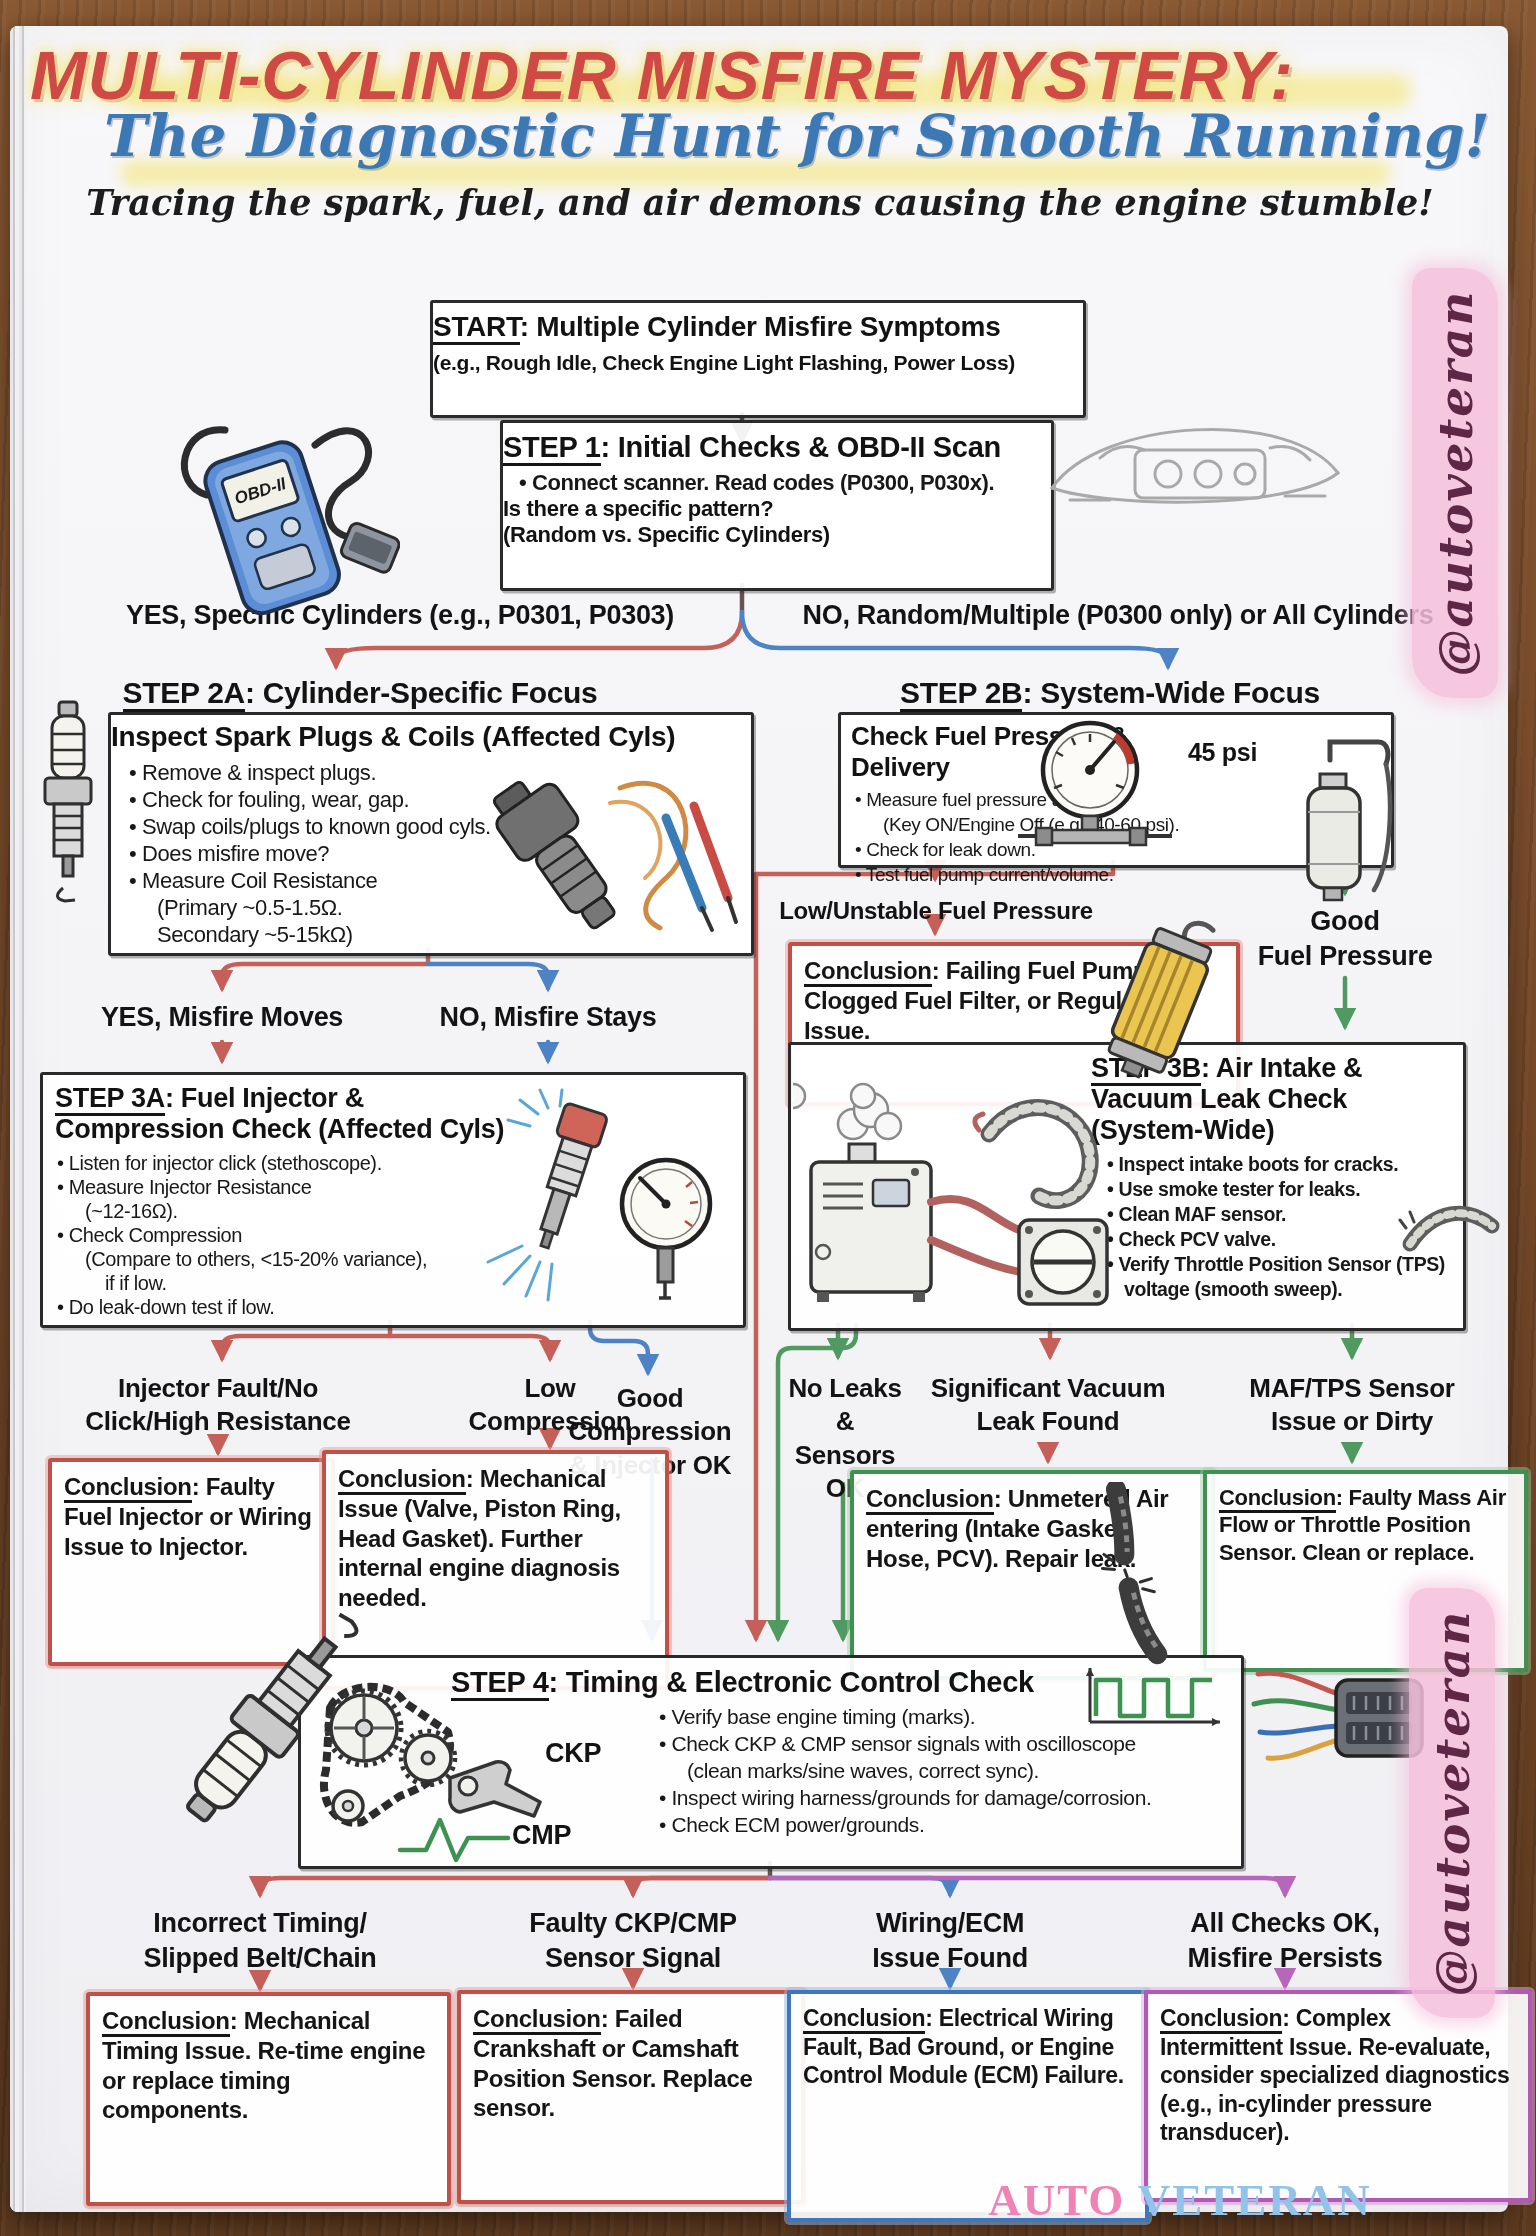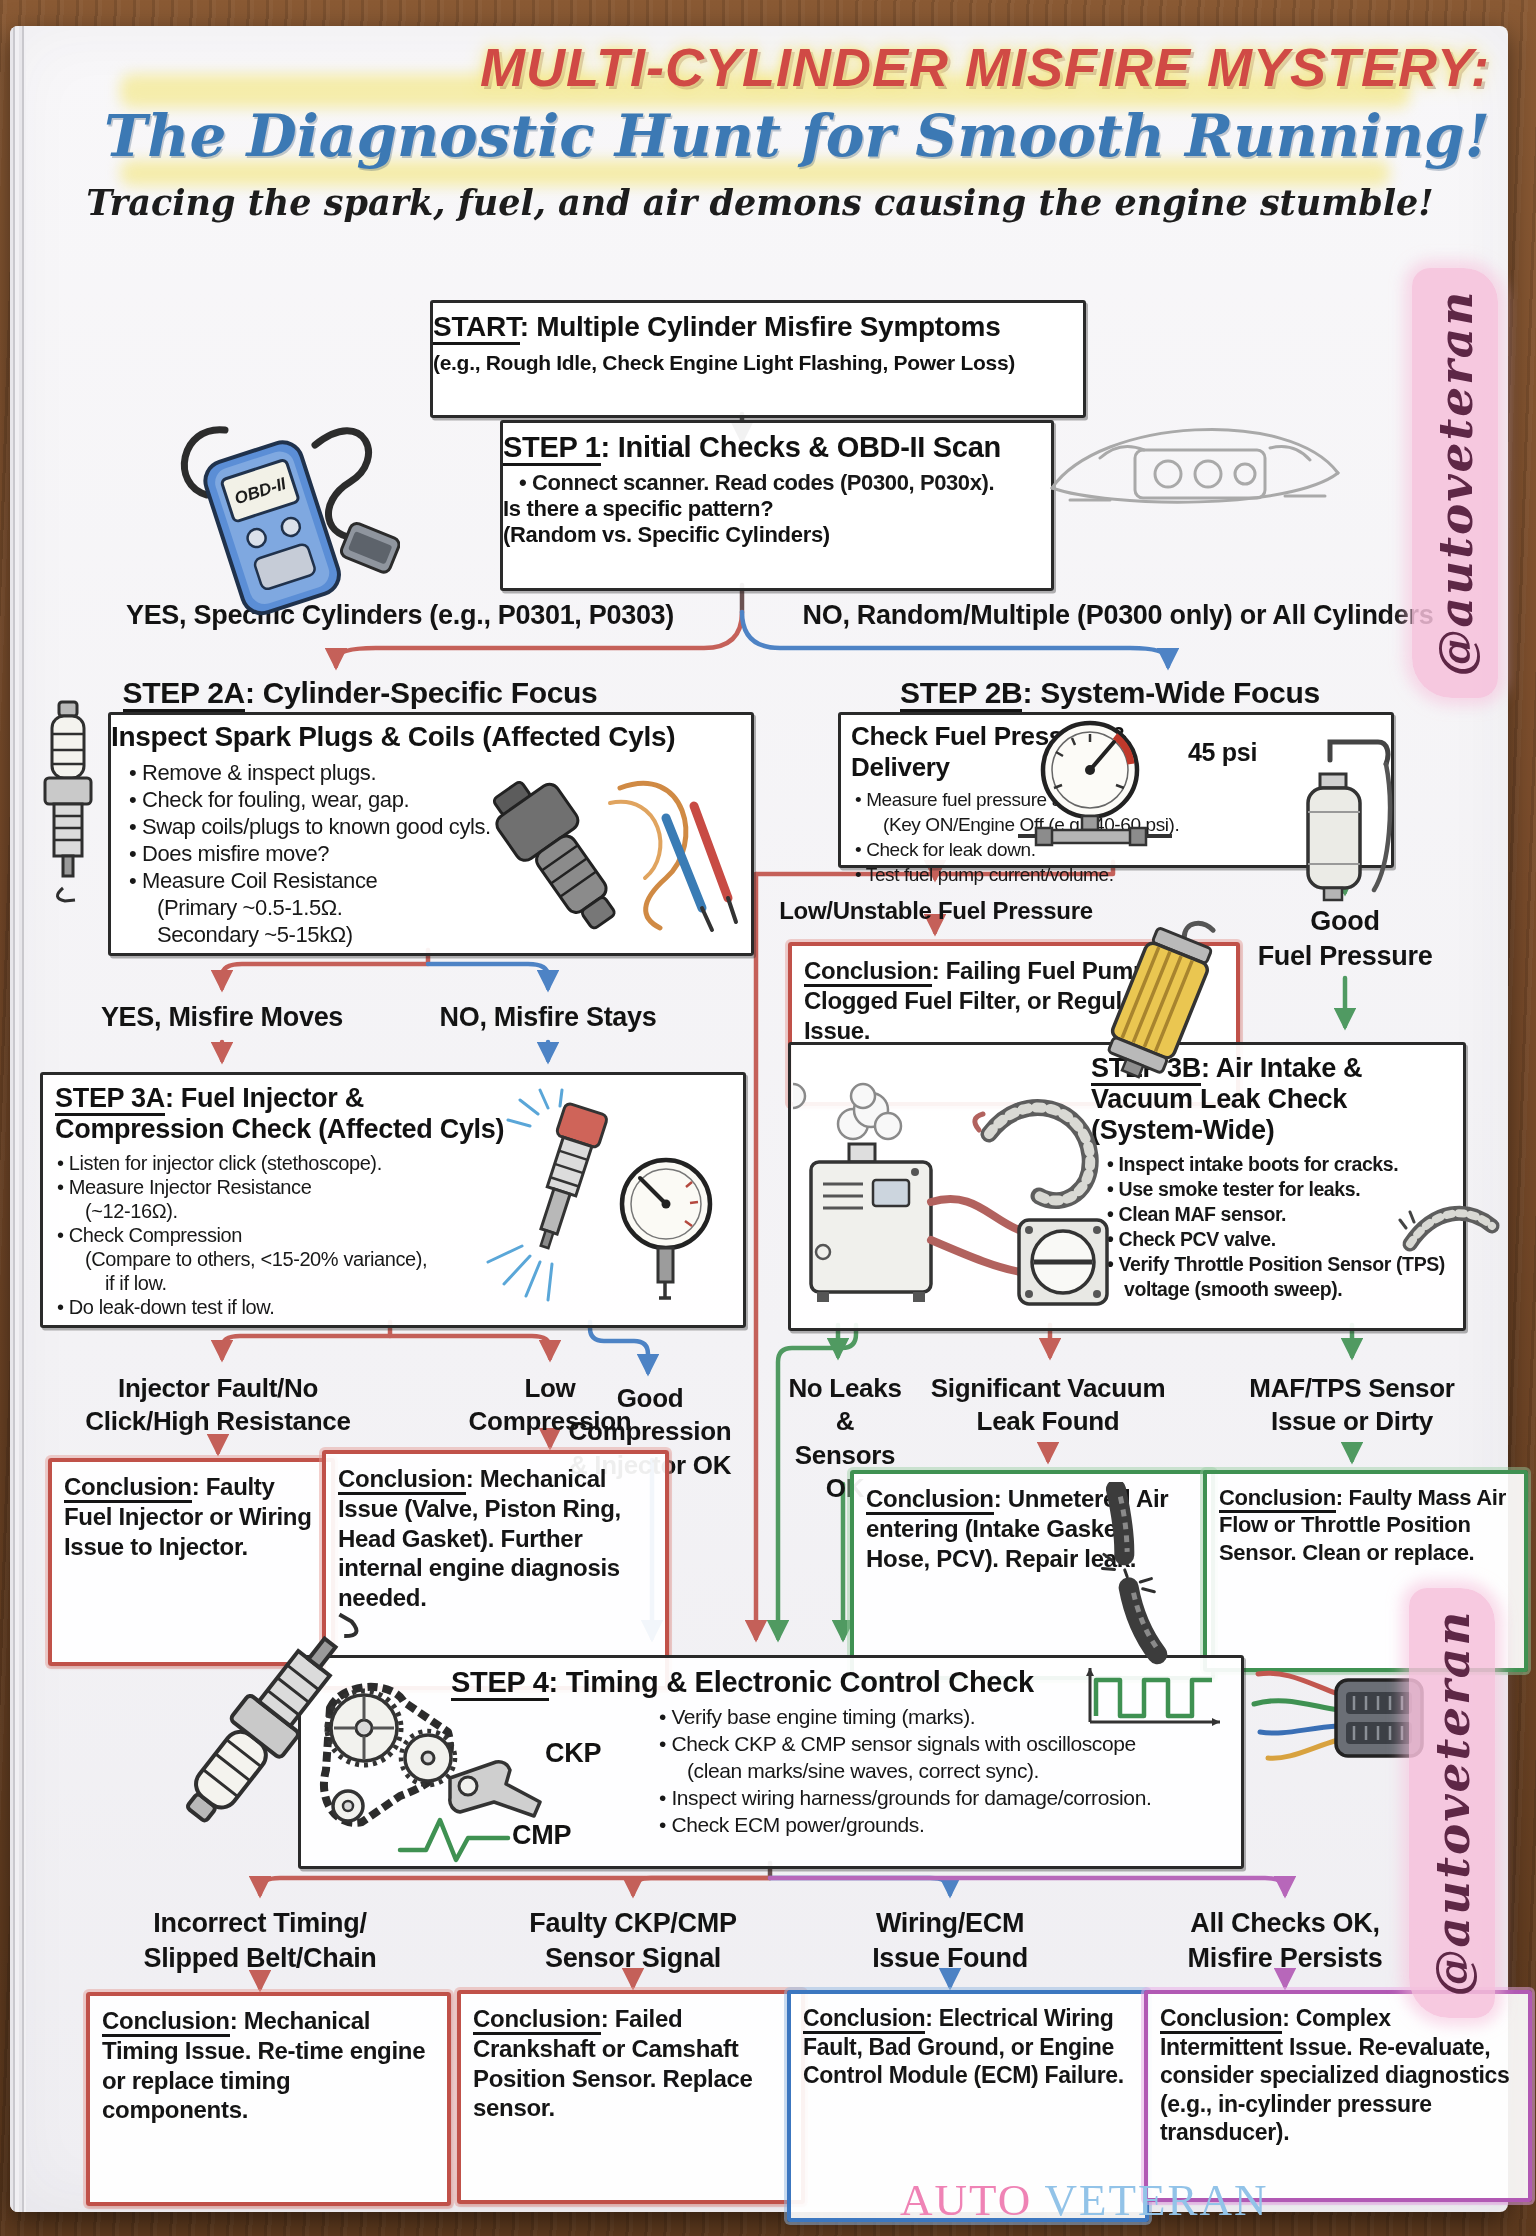--- a/index.html
+++ b/index.html
@@ -15,21 +15,21 @@
     background:linear-gradient(180deg,#f8f7f9 0%,#f3f2f5 60%,#efeef2 100%);
     border-radius:8px;
     box-shadow:0 8px 28px rgba(0,0,0,.5), inset 0 0 70px rgba(60,60,80,.05);
   }
   .stack{
     position:absolute;left:10px;top:26px;width:16px;height:2186px;border-radius:8px 0 0 8px;
     background:repeating-linear-gradient(90deg,#e7e6ea 0 3px,#c9c8cd 3px 5px,#f1f0f3 5px 9px);
   }
   .abs{position:absolute}
   .hl{position:absolute;background:rgba(243,230,118,.6);filter:blur(7px);border-radius:12px}
-  .t1{color:#d04a45;font-style:italic;font-weight:800;font-size:54px;letter-spacing:1px;text-align:right;
+  .t1{color:#d04a45;font-style:italic;font-weight:800;font-size:68px;letter-spacing:1px;text-align:left;
       text-shadow:0 0 18px #f3e47e, 0 0 7px #f7ee9e, 3px 3px 0 rgba(95,30,30,.30)}
   .t2{color:#3c79b4;font-family:"DejaVu Serif",serif;font-style:italic;font-weight:700;font-size:58px;text-align:right;
       text-shadow:1.5px 1.5px 0 rgba(25,55,90,.25)}
   .t3{color:#1d1d1d;font-family:"DejaVu Serif",serif;font-style:italic;font-weight:600;font-size:35px;text-align:center}
   .box{position:absolute;background:rgba(255,255,255,.93);border:3px solid #2a2a2a;border-radius:3px;
        box-shadow:2px 2.5px 0 rgba(40,40,40,.35)}
   .rbox{border:4px solid #c05149;box-shadow:0 0 0 3px rgba(228,152,147,.45),1px 2px 3px rgba(120,40,40,.25)}
   .gbox{border:4px solid #3f9152;box-shadow:0 0 0 3px rgba(152,206,162,.45),1px 2px 3px rgba(40,110,60,.2)}
   .bbox{border:4px solid #3c77c0;box-shadow:0 0 0 3px rgba(150,185,226,.5),1px 2px 3px rgba(40,70,120,.2)}
   .pbox{border:4px solid #b159b4;box-shadow:0 0 0 3px rgba(231,170,231,.5),1px 2px 3px rgba(110,40,110,.2)}
@@ -39,21 +39,21 @@
   .ln{font-weight:400;color:#181818;letter-spacing:-.4px;white-space:nowrap}
   .blt{font-weight:700;color:#181818;letter-spacing:-.4px;padding-left:17px;text-indent:-17px}
   .in1{padding-left:28px}.in2{padding-left:48px}
   .lbl{position:absolute;font-weight:700;color:#131313;text-align:center;line-height:1.28;letter-spacing:-.3px}
   .overlay{position:absolute;left:0;top:0;z-index:2;pointer-events:none}
   .z3{z-index:3}.z4{z-index:4}
   .wm{position:absolute;z-index:5;width:430px;height:86px;transform:rotate(-90deg);
       display:flex;align-items:center;justify-content:center;
       background:rgba(246,192,219,.85);border-radius:40px 18px 34px 20px;box-shadow:0 0 14px 8px rgba(246,192,219,.55);
       color:#5e2746;font-family:"DejaVu Serif",serif;font-style:italic;font-weight:700;font-size:47px;letter-spacing:2px}
-  .footer{position:absolute;z-index:5;font-family:"Liberation Serif",serif;font-weight:400;font-size:45px;letter-spacing:2px;text-align:left}
+  .footer{position:absolute;z-index:5;font-family:"Liberation Serif",serif;font-weight:700;font-size:45px;letter-spacing:2px;text-align:center}
   .fa{color:#ef83b5}.fv{color:#92c3e8}
   svg text{font-family:"Liberation Sans",sans-serif}
 </style>
 </head>
 <body>
 
 <div class="page"></div>
 <div class="stack"></div>
 
 <div class="hl" style="left:120px;top:74px;width:1290px;height:34px"></div>

